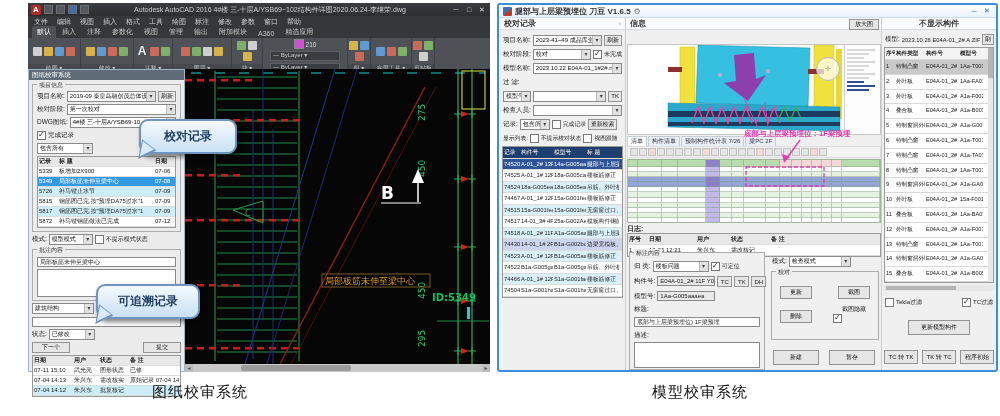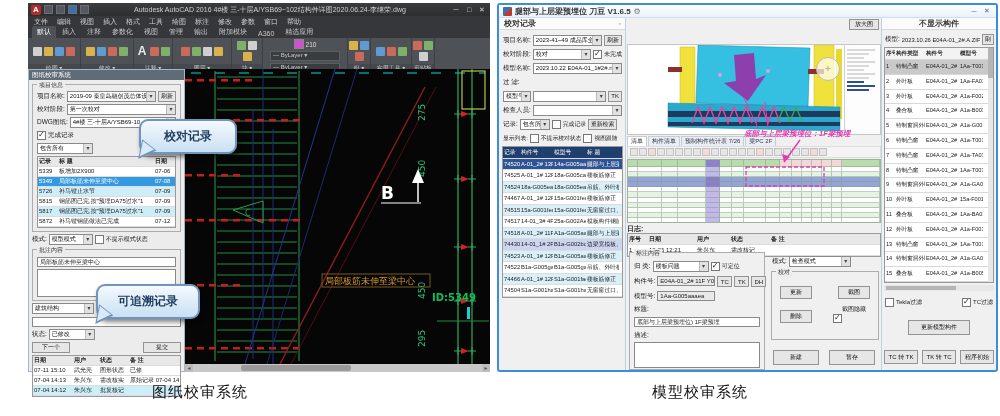--- a/index.html
+++ b/index.html
@@ -136,21 +136,21 @@
   #log-tbl .tr span:nth-child(5){flex:1;}
   
   #noteform{left:130px;top:247px;width:136px;height:118px;background:#f0f0f0;}
   #noteform .grp{margin:0;height:100%;box-sizing:border-box;background:#f0f0f0;}
   .formrow{display:flex;align-items:center;gap:2px;margin:3px 3px;height:12px;}
   .ro{background:#e9e9e9;}
   .minibtn{width:15px;height:11px;background:#e6e6e6;border:1px solid #949494;font-size:6px;
     text-align:center;line-height:10px;box-sizing:border-box;flex:none;}
   
   #revctl{left:270px;top:247px;width:112px;height:118px;}
-  .pink-anno{position:absolute;left:744px;top:129px;z-index:60;font-size:7.5px;font-weight:bold;color:#e23bb1;white-space:nowrap;font-style:italic;}
+  .pink-anno{position:absolute;left:744px;top:129px;z-index:60;font-size:7.5px;font-weight:bold;color:#e23bb1;white-space:nowrap;}
   
   #mrp{left:383px;top:13px;width:114px;height:392px;}
   #rt-tbl{font-size:5.6px;margin:2px 2px;position:relative;}
   #rt-tbl .tr{height:13.8px;line-height:13.8px;border-bottom:1px solid #d8d8d8;}
   #rt-tbl .tr.th{background:#f3f3f3;height:11px;line-height:11px;}
   #rt-tbl .tr span:nth-child(1){width:10px;}
   #rt-tbl .tr span:nth-child(2){width:30px;}
   #rt-tbl .tr span:nth-child(3){width:34px;}
   #rt-tbl .tr span:nth-child(4){width:24px;}
   #rt-tbl .tr.sel{background:#c9c9c9;}
@@ -696,20 +696,23 @@
               <span>74504</span>
               <span>S1a-G001haaba</span>
               <span>S1a-G001haaba</span>
               <span>无窗窗过口、面板</span>
             </div>
             </div>
         </div>
       </div>
     </div>
 
+    <div class="hdr-strip" style="left:127px;top:13px;width:255px;">
+      <span>信息</span>
+    </div>
     <span class="btn abs" style="left:350px;top:14px;width:30px;height:11px;">放大图</span>
 
     <div id="viewport" class="abs">
       <svg width="215" height="89" viewBox="0 0 215 89">
         <rect x="0" y="0" width="215" height="89" fill="#ffffff"></rect>
         <rect x="52" y="2" width="15" height="80" fill="#f0e13c" stroke="#c9ba20" stroke-width="0.5"></rect>
         <polygon points="70,0 182,3 180,62 68,58" fill="#35bfe0" stroke="#1a8aa8" stroke-width="0.5"></polygon>
         <rect x="186" y="0" width="20" height="78" fill="#f0e13c" stroke="#c9ba20" stroke-width="0.5"></rect>
         <rect x="208" y="4" width="6" height="70" fill="#e8d92e"></rect>
         <rect x="40" y="22" width="14" height="5" fill="#8c2f2f"></rect>

